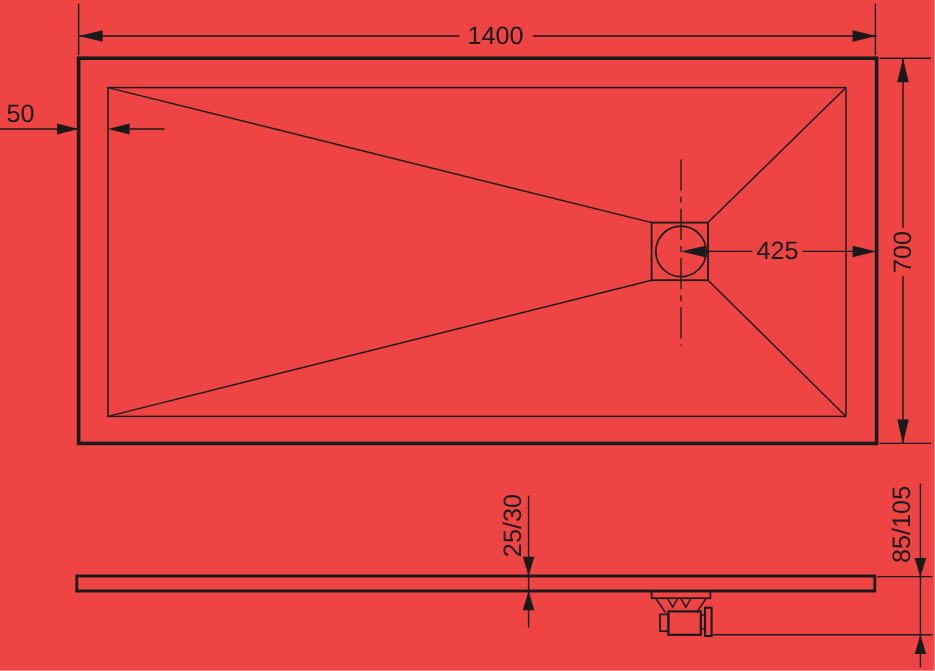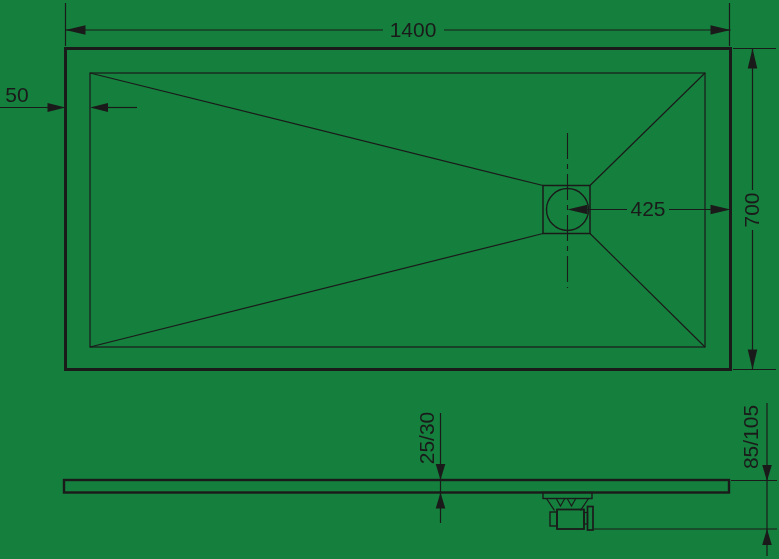--- a/index.html
+++ b/index.html
@@ -1,20 +1,20 @@
 <!DOCTYPE html>
 <html><head>
 <meta charset="utf-8">
 <style>
   html, body { margin: 0; padding: 0; background: #ffffff; }
   .canvas {
     position: relative;
     width: 779px;
     height: 559px;
-    background: #15803d;
+    background: #ef4444;
     overflow: hidden;
   }
   svg { display: block; }
   .ln   { stroke: #1a1a1a; fill: none; }
   .thick{ stroke-width: 3; }
   .thin { stroke-width: 1.2; }
   .dim  { stroke: #1a1a1a; stroke-width: 1.2; fill: none; }
   .arr  { fill: #1a1a1a; stroke: none; }
   .dimtext {
     font-family: "Liberation Sans", sans-serif;

